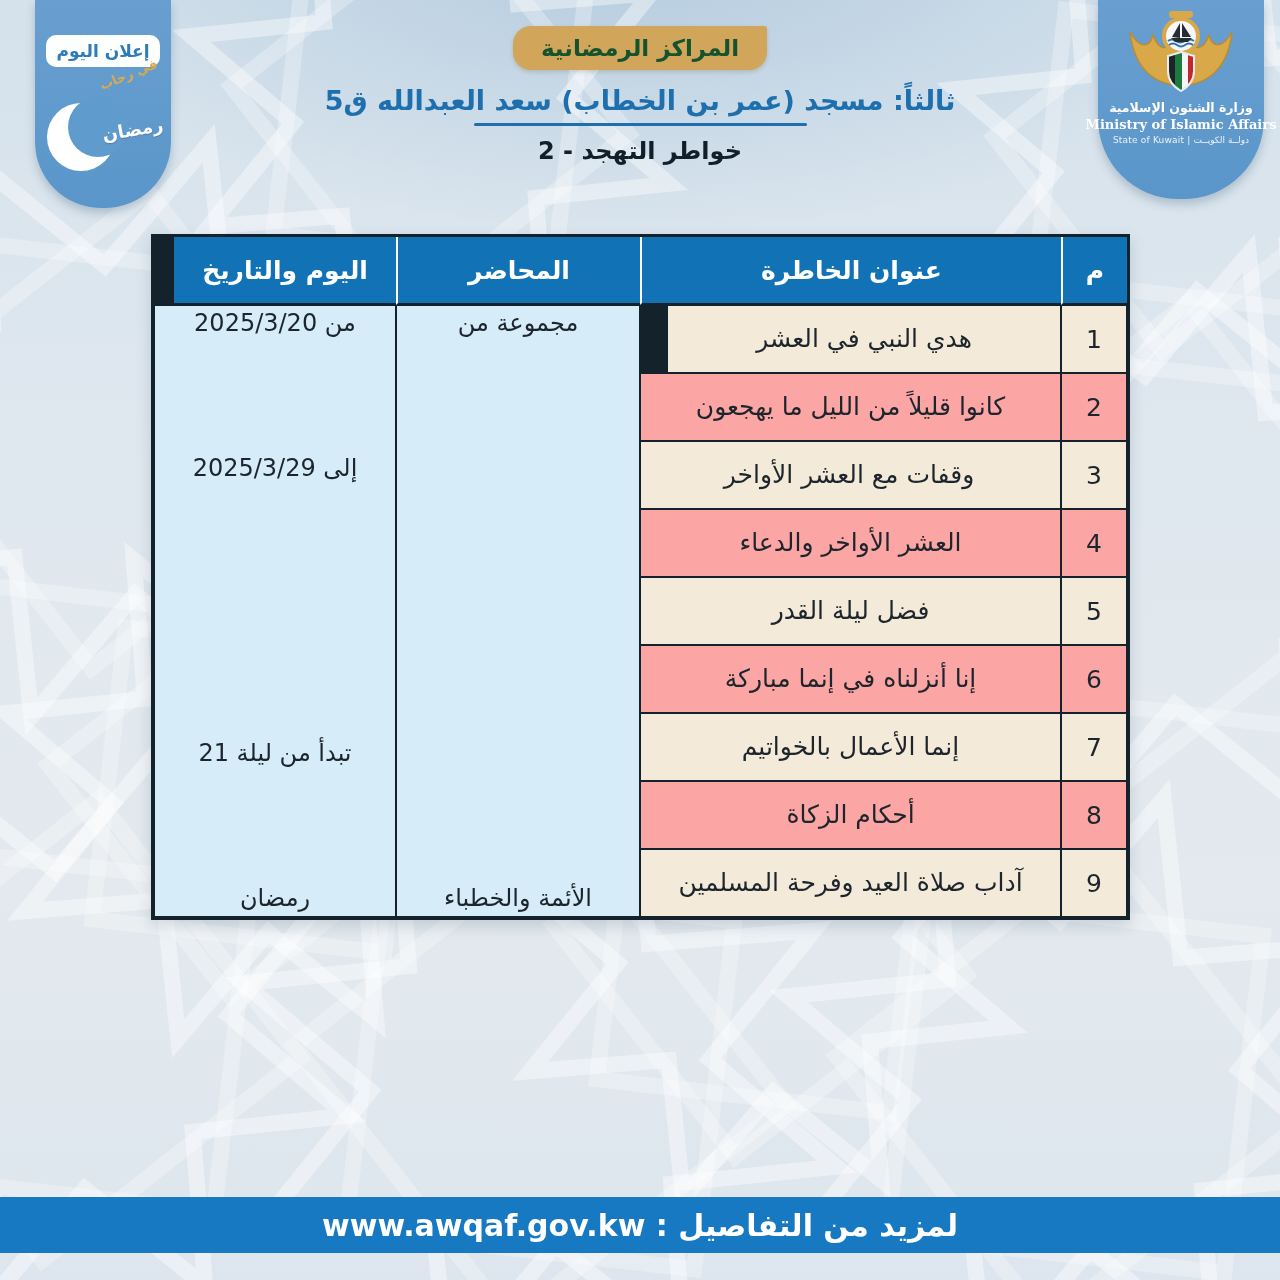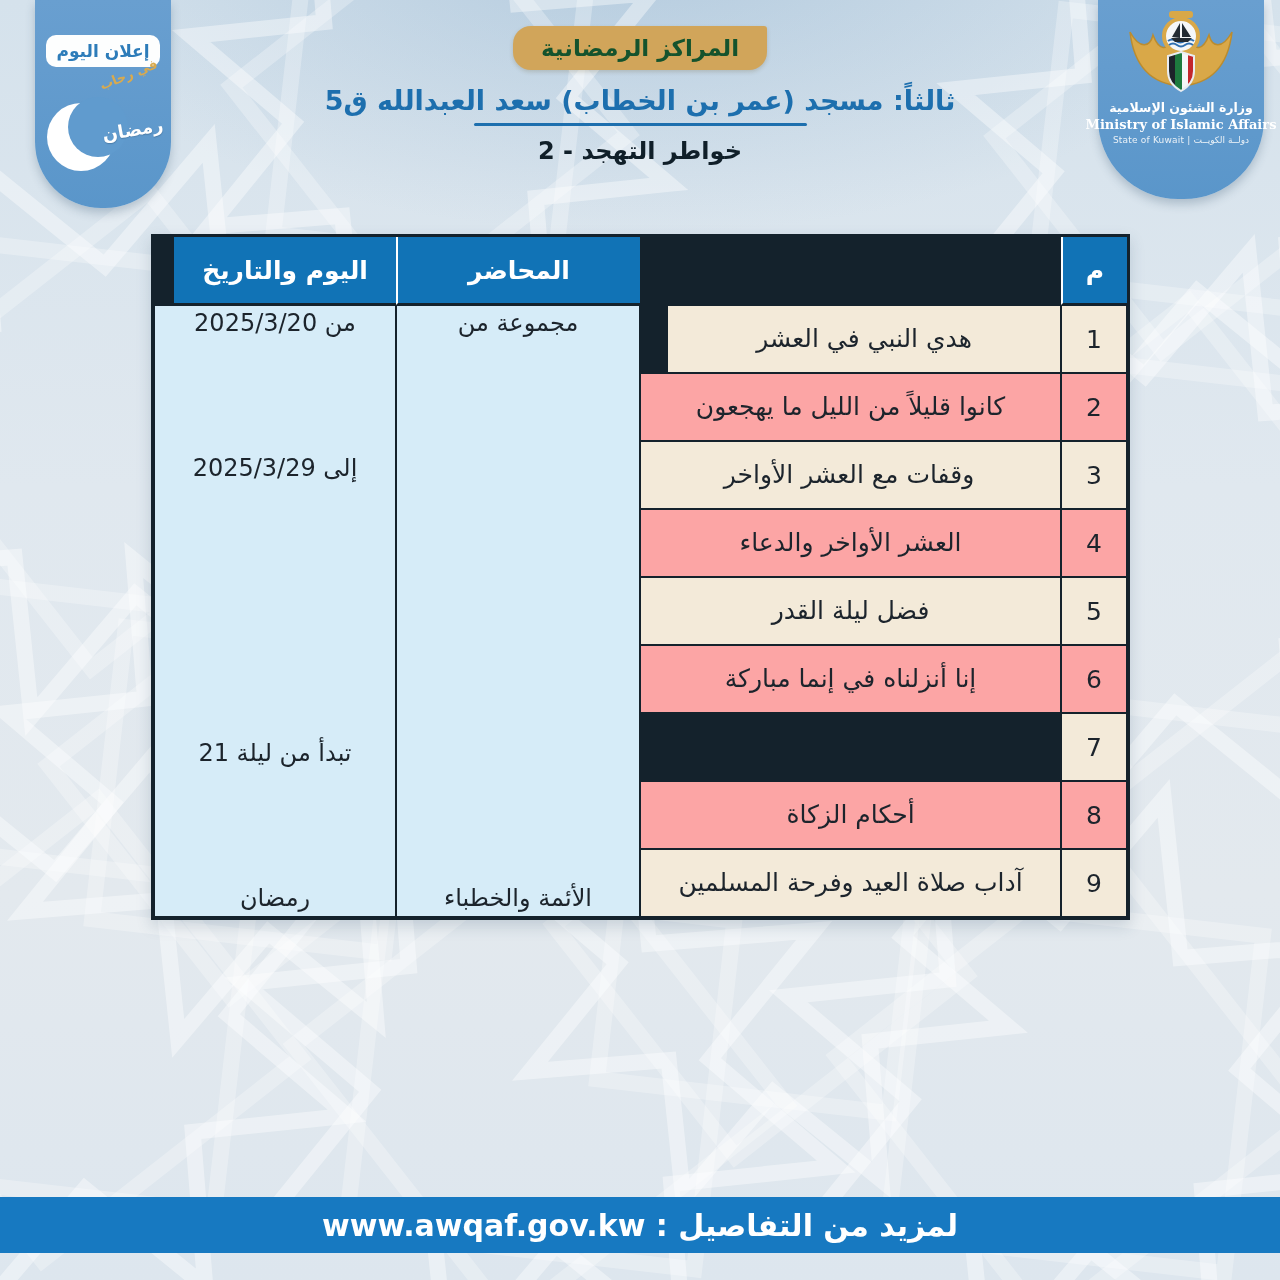--- a/index.html
+++ b/index.html
@@ -144,20 +144,21 @@
   <div class="center-head">
     <div class="gold-badge">المراكز الرمضانية</div>
     <div class="main-title">ثالثاً: مسجد (عمر بن الخطاب) سعد العبدالله ق5</div>
     <div class="title-underline"></div>
     <div class="sub-title">2 - خواطر التهجد</div>
   </div>
 
   <div class="table-wrap">
     <div class="tgrid" id="tgrid">
       <div class="cell th c-idx">م</div>
+      <div class="cell th c-topic">عنوان الخاطرة</div>
       <div class="cell th c-lect">المحاضر</div>
       <div class="cell th last c-date">اليوم والتاريخ</div>
 
       <div class="cell td merged c-lect-cell">
         <div>مجموعة من</div>
         <div>الأئمة والخطباء</div>
       </div>
 
       <div class="cell td merged c-date-cell">
         <div>من 2025/3/20</div>
@@ -179,20 +180,21 @@
   <div class="cell td idx blue" style="grid-row: 5;">4</div>
   <div class="cell td topic blue" style="grid-row: 5;">العشر الأواخر والدعاء</div>
 
   <div class="cell td idx cream" style="grid-row: 6;">5</div>
   <div class="cell td topic cream" style="grid-row: 6;">فضل ليلة القدر</div>
 
   <div class="cell td idx blue" style="grid-row: 7;">6</div>
   <div class="cell td topic blue" style="grid-row: 7;">إنا أنزلناه في إنما مباركة</div>
 
   <div class="cell td idx cream" style="grid-row: 8;">7</div>
+  <div class="cell td topic cream" style="grid-row: 8;">إنما الأعمال بالخواتيم</div>
 
   <div class="cell td idx blue" style="grid-row: 9;">8</div>
   <div class="cell td topic blue" style="grid-row: 9;">أحكام الزكاة</div>
 
   <div class="cell td idx cream" style="grid-row: 10;">9</div>
   <div class="cell td topic cream" style="grid-row: 10;">آداب صلاة العيد وفرحة المسلمين</div>
 </div>
   </div>
 
   <div class="footer-bar">

